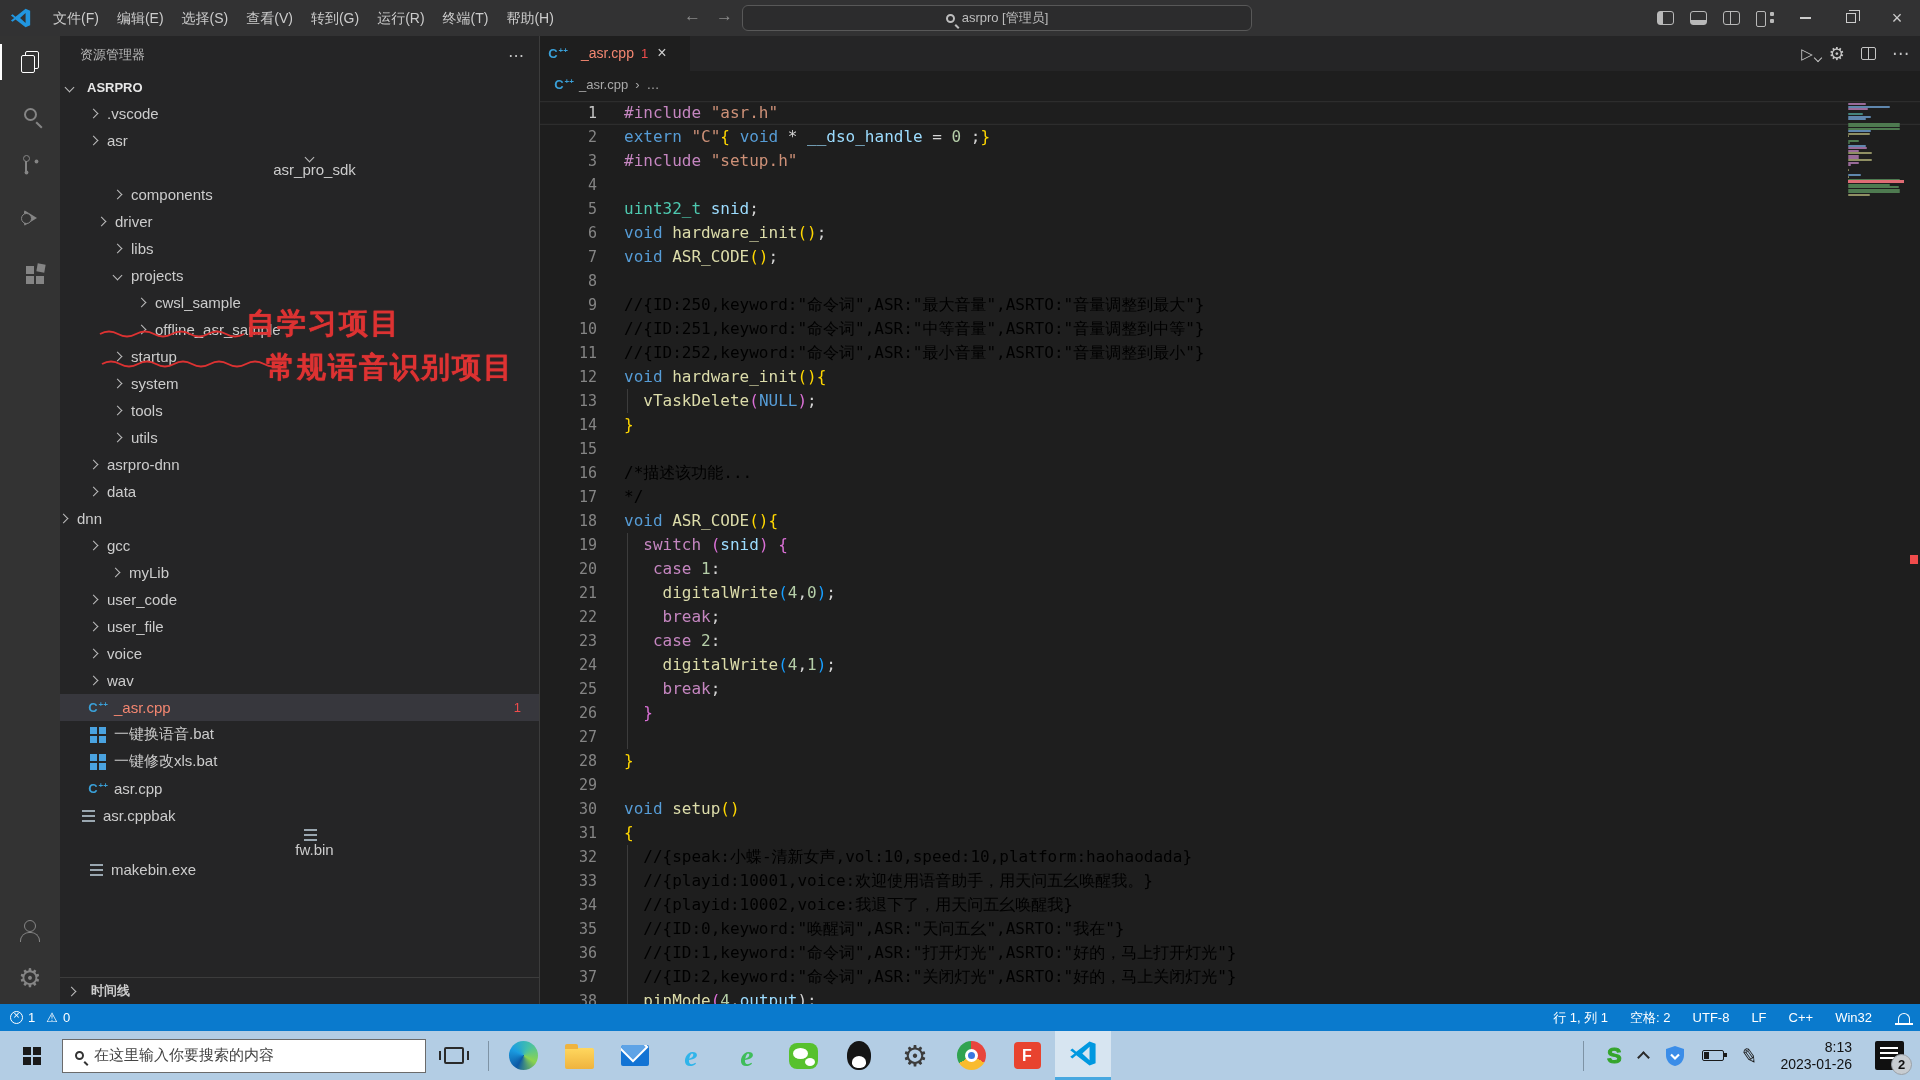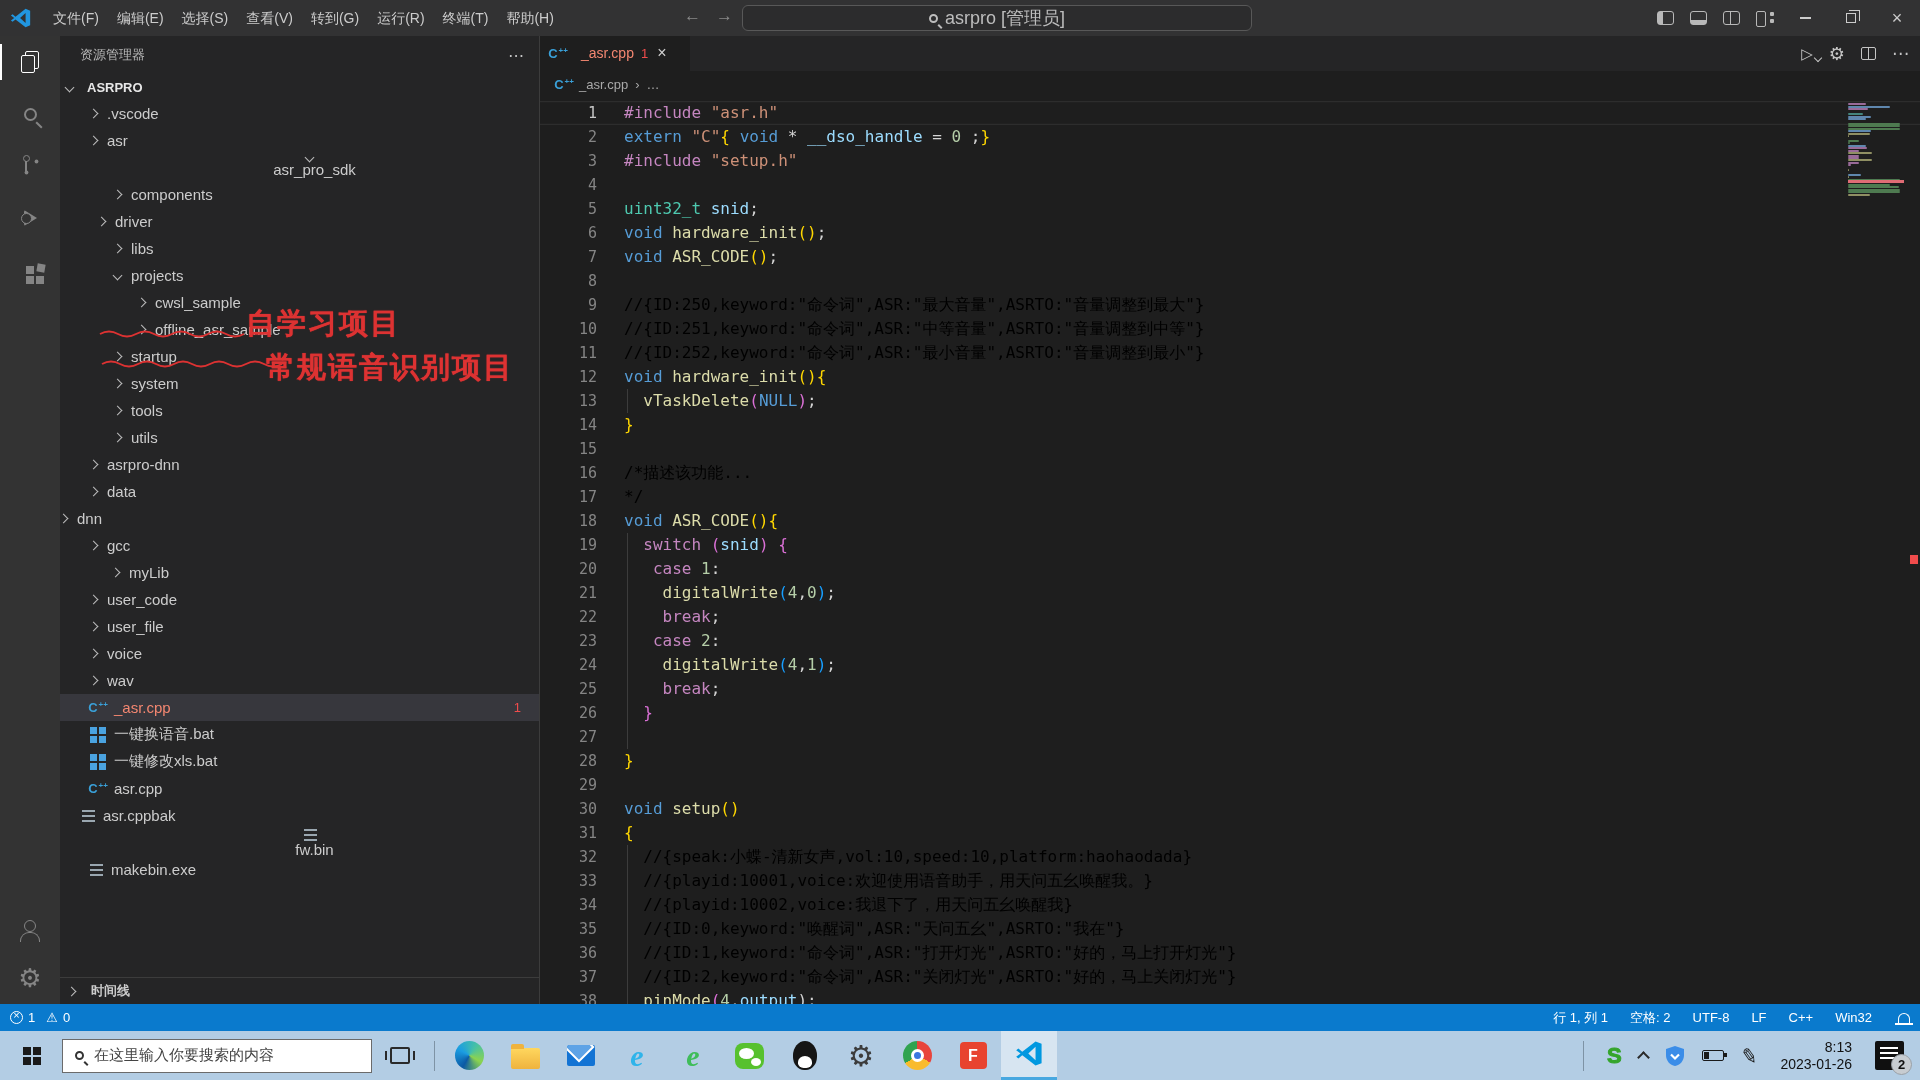--- a/index.html
+++ b/index.html
@@ -4,21 +4,21 @@
 <style>
   *{margin:0;padding:0;box-sizing:border-box}
   html,body{width:1920px;height:1080px;overflow:hidden;background:#1e1e1e;
     font-family:"Liberation Sans","DejaVu Sans",sans-serif;}
   
   .titlebar{height:36px;background:#323233;display:flex;align-items:center;position:relative;color:#ccc;font-size:14px;}
   .vslogo{width:22px;height:22px;margin:0 12px 0 10px;flex:0 0 auto}
   .menu-item{padding:0 9px;height:36px;line-height:36px;cursor:default}
   .nav-arrow{position:absolute;top:6px;font-size:17px;color:#8a8a8a}
   .nav-back{left:684px}.nav-fwd{left:716px}
-  .cmdcenter{position:absolute;left:742px;top:5px;width:510px;height:26px;background:#2c2c2d;border:1px solid #585858;border-radius:6px;display:flex;align-items:center;justify-content:center;gap:7px;color:#bdbdbd;font-size:18px}
+  .cmdcenter{position:absolute;left:742px;top:5px;width:510px;height:26px;background:#2c2c2d;border:1px solid #585858;border-radius:6px;display:flex;align-items:center;justify-content:center;gap:7px;color:#bdbdbd;font-size:13px}
   .mag{width:9px;height:9px;border:2px solid #bdbdbd;border-radius:50%;position:relative;flex:0 0 auto}
   .mag::after{content:"";position:absolute;width:2px;height:5px;background:#bdbdbd;left:8px;top:8px;transform:rotate(-45deg)}
   .tb-right{margin-left:auto;display:flex;align-items:center;height:36px}
   .lay-ic{width:17px;height:14px;border:1.4px solid #b9b9b9;border-radius:3px;margin:0 8px;position:relative}
   .lay-ic.l1::before{content:"";position:absolute;left:0;top:0;bottom:0;width:5px;background:#b9b9b9}
   .lay-ic.l2::before{content:"";position:absolute;left:0;right:0;bottom:0;height:4px;background:#b9b9b9}
   .lay-ic.l3::before{content:"";position:absolute;left:6px;top:0;bottom:0;width:1.4px;background:#b9b9b9}
   .lay-ic.l4{border:none;width:18px}
   .lay-ic.l4::before{content:"";position:absolute;left:0;top:0;width:8px;height:14px;border:1.4px solid #b9b9b9;border-radius:2px}
   .lay-ic.l4::after{content:"";position:absolute;right:0;top:1px;width:4px;height:4px;box-shadow:0 7px 0 #b9b9b9;background:#b9b9b9;border-radius:1px}
@@ -114,21 +114,21 @@
   .st-err{width:13px;height:13px;border:1.3px solid #fff;border-radius:50%;position:relative}
   .st-err::before{content:"×";position:absolute;left:2.2px;top:-3.2px;font-size:11px}
   .st-warn{font-size:13px;margin-left:6px}
   .st-right{margin-left:auto;display:flex;align-items:center;gap:22px}
   .bell{width:12px;height:10px;border:1.5px solid #fff;border-bottom:none;border-radius:7px 7px 0 0;position:relative;margin-left:4px}
   .bell::after{content:"";position:absolute;left:-4px;bottom:-2px;width:18px;height:1.6px;background:#fff}
   
   .taskbar{height:49px;background:#b3cde4;display:flex;align-items:center}
   .tstart{width:62px;height:49px;display:flex;align-items:center;justify-content:center}
   .ic-win{width:8px;height:8px;background:#1a1a1a;box-shadow:10px 0 0 #1a1a1a,0 10px 0 #1a1a1a,10px 10px 0 #1a1a1a;margin:-9px 9px 0 0}
-  .tsearch{width:310px;height:34px;background:#fff;border:1px solid #6b6b6b;display:flex;align-items:center;gap:10px;padding:0 12px;color:#444;font-size:15px}
+  .tsearch{width:364px;height:34px;background:#fff;border:1px solid #6b6b6b;display:flex;align-items:center;gap:10px;padding:0 12px;color:#444;font-size:15px}
   .tsearch .mag{border-color:#333}
   .tsearch .mag::after{background:#333}
   .ic-taskview{width:20px;height:17px;border:2px solid #2a2a2a;border-radius:2px;position:relative;margin:0 18px}
   .ic-taskview::before{content:"";position:absolute;left:-7px;top:2px;width:2px;height:9px;background:#2a2a2a}
   .ic-taskview::after{content:"";position:absolute;right:-7px;top:2px;width:2px;height:9px;background:#2a2a2a}
   .tsep{width:1px;height:30px;background:#7e93a5;margin:0 6px}
   .taskbar-apps{display:flex;align-items:center;height:49px}
   .tapp{width:56px;height:49px;display:flex;align-items:center;justify-content:center}
   .tapp.active{background:rgba(255,255,255,.48);box-shadow:inset 0 -3px 0 #48a8e0}
   .ic-edge{width:29px;height:29px;border-radius:50%;background:conic-gradient(from 210deg,#0c59a4,#1b9de2,#45c0a8,#8bd44f,#0c59a4)}

